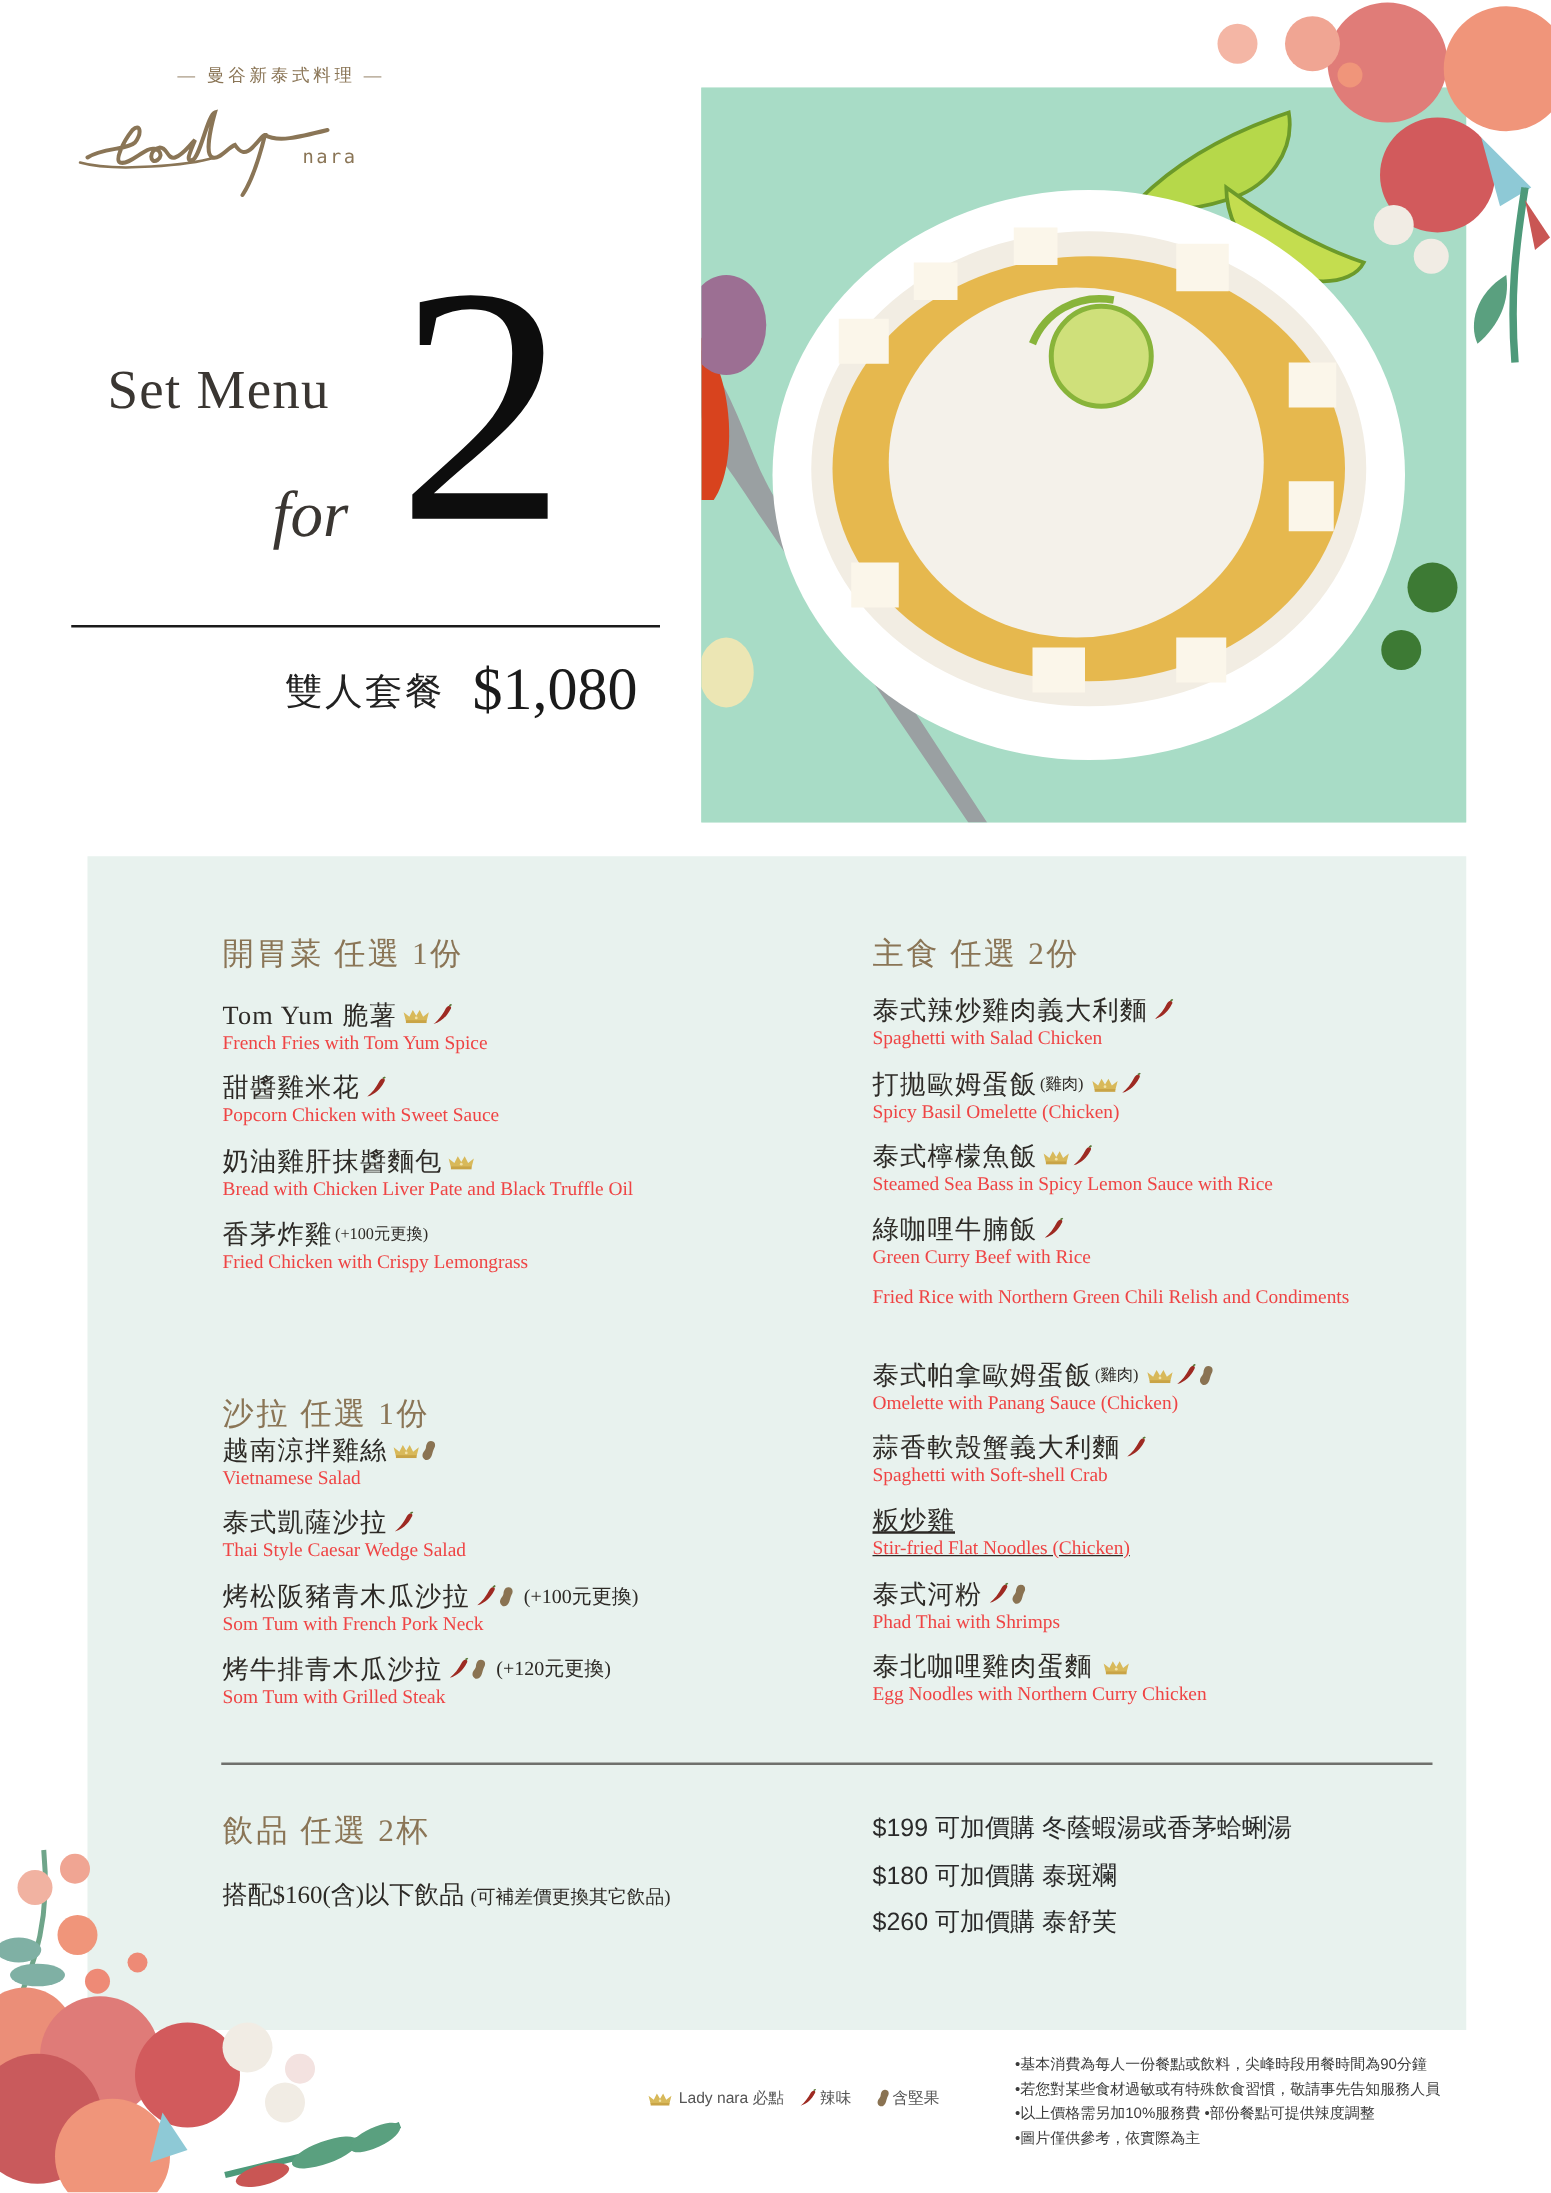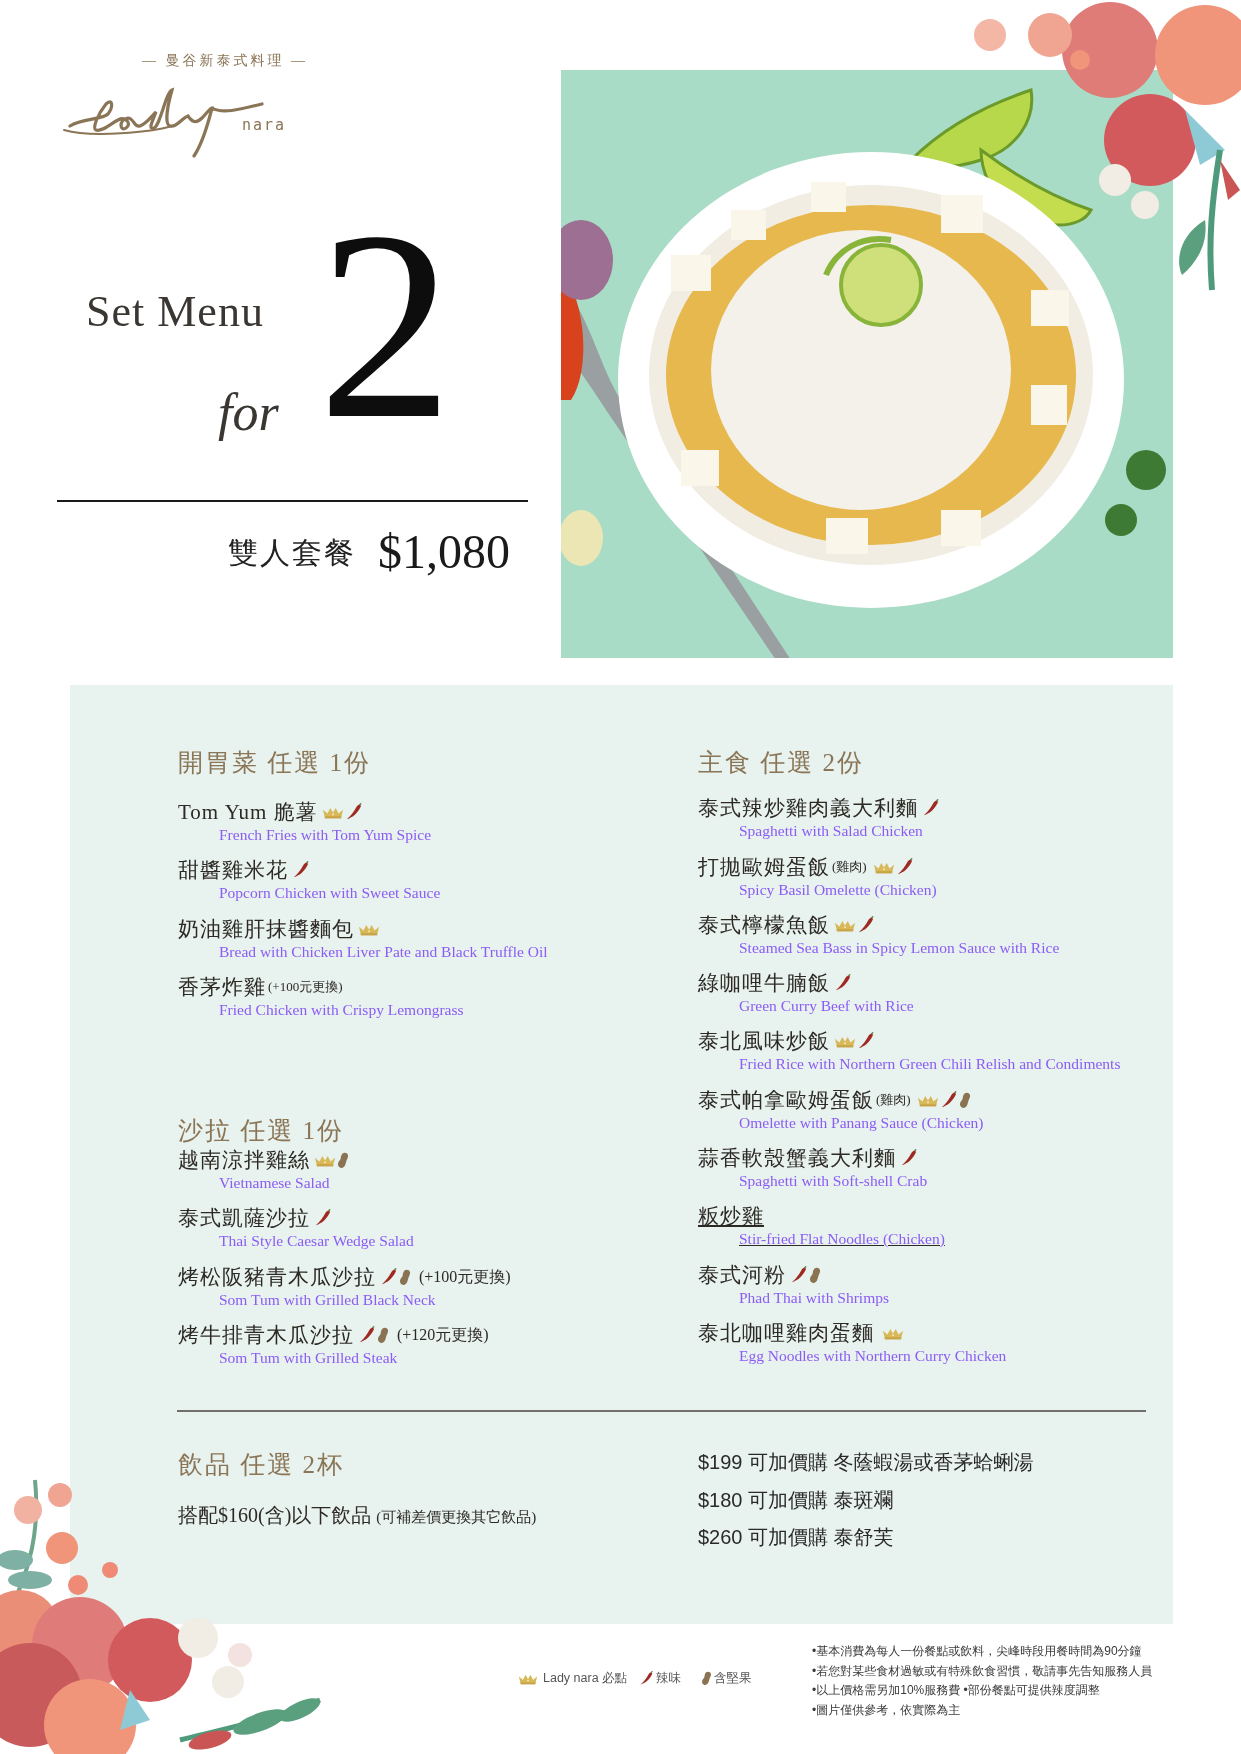--- a/index.html
+++ b/index.html
@@ -29,21 +29,21 @@
   .flowers-bl { position: absolute; left: 0; top: 1460px; width: 330px; height: 294px; }
 
   
   .panel { position: absolute; left: 70px; top: 685px; width: 1103px; height: 939px; background: #e8f2ee; }
 
   .section-title { position: absolute; font-size: 25px; color: #8a7556; letter-spacing: 2px; white-space: nowrap; }
   .item { position: absolute; white-space: nowrap; }
   .item-zh { font-size: 21px; color: #2d2a26; letter-spacing: 1px; display: flex; align-items: center; height: 26px; }
   .item-zh .note { font-size: 13px; letter-spacing: 0; margin-left: 2px; }
   .item-zh .extra { font-size: 16px; letter-spacing: 0; margin-left: 8px; }
-  .item-en { font-size: 15.5px; color: #8b5cf6; margin-top: 1px; margin-left: 41px; }
+  .item-en { font-size: 15.5px; color: #ef4444; margin-top: 1px; }
 
   .ic { display: inline-block; vertical-align: middle; margin-left: 4px; }
   .ic-gap { margin-left: 8px; }
 
   .panel-rule { position: absolute; left: 177px; top: 1410px; width: 969px; height: 1.5px; background: #6f706c; }
 
   .drink-note { position: absolute; left: 178px; top: 1502px; font-size: 20px; color: #2d2a26; white-space: nowrap; }
   .drink-note small { font-size: 15px; }
 
   .addon { position: absolute; left: 698px; font-family: "Liberation Sans", "DejaVu Sans", sans-serif; font-size: 20px; color: #2a2a2a; white-space: nowrap; }
@@ -214,21 +214,21 @@
   <div class="item-zh">
       <span>烤松阪豬青木瓜沙拉</span>
     <svg class="ic" width="18" height="18">
         <use href="#sym-chili"></use>
       </svg>
     <svg class="ic" width="12" height="17" style="margin-left:1px">
         <use href="#sym-nut"></use>
       </svg>
     <span class="extra">(+100元更換)</span>
   </div>
-  <div class="item-en">Som Tum with Grilled Black Neck</div>
+  <div class="item-en">Som Tum with French Pork Neck</div>
 </div>
 
 <div class="item" style="left:178px; top:1322px;">
   <div class="item-zh">
       <span>烤牛排青木瓜沙拉</span>
     <svg class="ic" width="18" height="18">
         <use href="#sym-chili"></use>
       </svg>
     <svg class="ic" width="12" height="17" style="margin-left:1px">
         <use href="#sym-nut"></use>
@@ -281,29 +281,20 @@
   <div class="item-zh">
       <span>綠咖哩牛腩飯</span>
     <svg class="ic" width="18" height="18">
         <use href="#sym-chili"></use>
       </svg>
   </div>
   <div class="item-en">Green Curry Beef with Rice</div>
 </div>
 
 <div class="item" style="left:698px; top:1028px;">
-  <div class="item-zh">
-      <span>泰北風味炒飯</span>
-    <svg class="ic" width="22" height="13">
-        <use href="#sym-crown"></use>
-      </svg>
-    <svg class="ic" width="18" height="18" style="margin-left:1px">
-        <use href="#sym-chili"></use>
-      </svg>
-  </div>
   <div class="item-en">Fried Rice with Northern Green Chili Relish and Condiments</div>
 </div>
 
 <div class="item" style="left:698px; top:1087px;">
   <div class="item-zh">
       <span>泰式帕拿歐姆蛋飯</span>
       <span class="note">(雞肉)</span>
     <svg class="ic" width="22" height="13" style="margin-left:6px">
         <use href="#sym-crown"></use>
       </svg>

